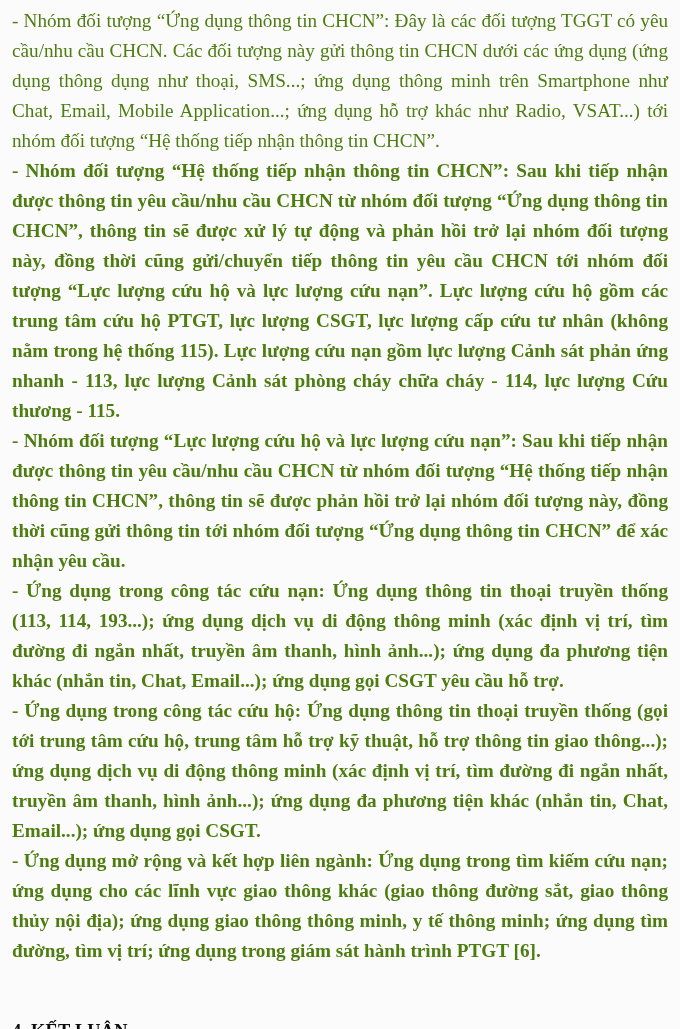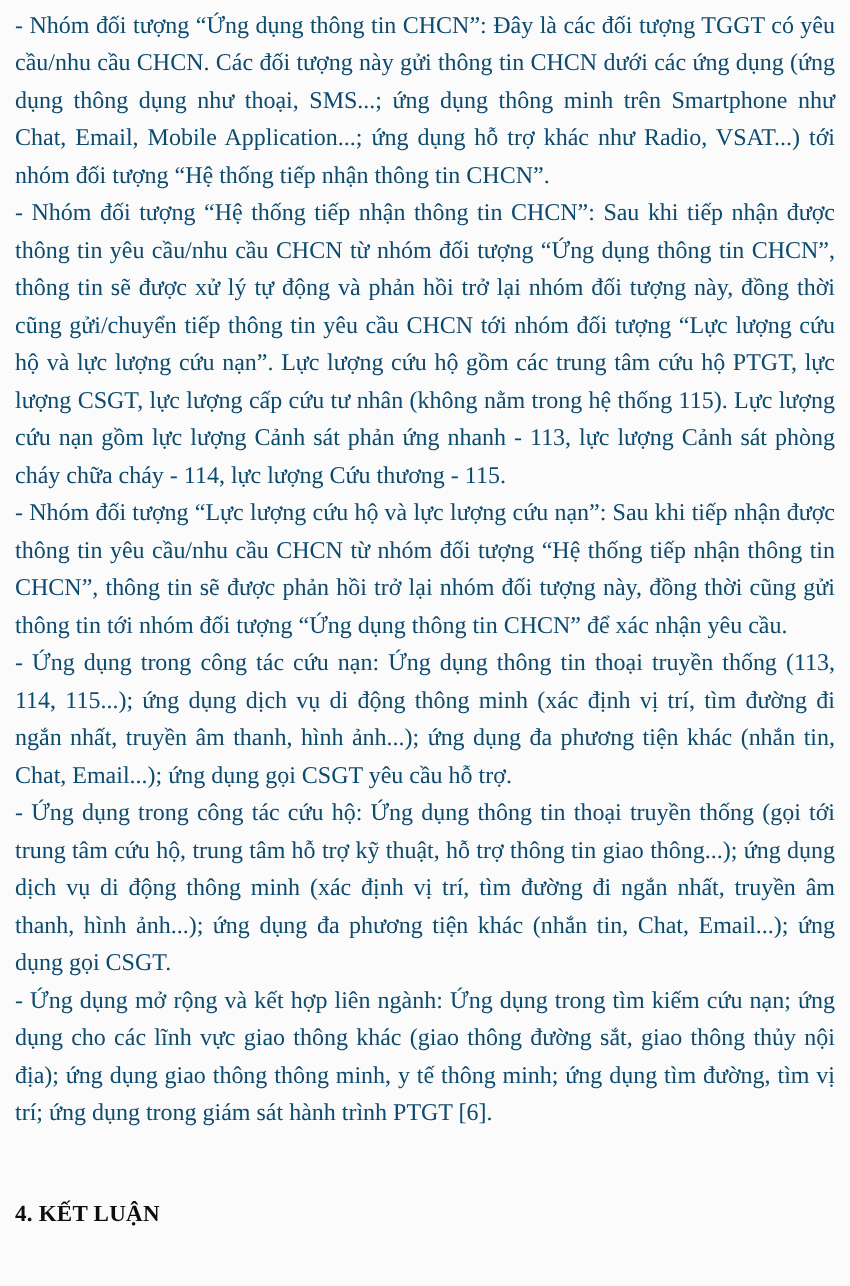--- a/index.html
+++ b/index.html
@@ -24,25 +24,26 @@
     top: 6px;
     width: 656px;
   }
   p.para {
     margin: 0;
     padding: 0;
     font-size: 19.2px;
     line-height: 30px;
     text-align: justify;
     text-justify: inter-word;
-    color: #0c4a6e;
+    color: #4d7c0f;
     -webkit-font-smoothing: none;
   }
   p.para + p.para {
     margin-top: 0px;
+    font-weight: bold;
   }
   h2.heading {
     margin: 0;
     padding: 0;
     font-size: 18.4px;
     line-height: 30px;
     font-weight: bold;
     text-align: left;
     color: #0d0d0d;
     letter-spacing: 0.2px;
@@ -57,21 +58,21 @@
 <div class="page">
   <div class="content">
 
     <p class="para">- Nhóm đối tượng “Ứng dụng thông tin CHCN”: Đây là các đối tượng TGGT có yêu cầu/nhu cầu CHCN. Các đối tượng này gửi thông tin CHCN dưới các ứng dụng (ứng dụng thông dụng như thoại, SMS...; ứng dụng thông minh trên Smartphone như Chat, Email, Mobile Application...; ứng dụng hỗ trợ khác như Radio, VSAT...) tới nhóm đối tượng “Hệ thống tiếp nhận thông tin CHCN”.</p>
 
     <p class="para">- Nhóm đối tượng “Hệ thống tiếp nhận thông tin CHCN”: Sau khi tiếp nhận được thông tin yêu cầu/nhu cầu CHCN từ nhóm đối tượng “Ứng dụng thông tin CHCN”, thông tin sẽ được xử lý tự động và phản hồi trở lại nhóm đối tượng này, đồng thời cũng gửi/chuyển tiếp thông tin yêu cầu CHCN tới nhóm đối tượng “Lực lượng cứu hộ và lực lượng cứu nạn”. Lực lượng cứu hộ gồm các trung tâm cứu hộ PTGT, lực lượng CSGT, lực lượng cấp cứu tư nhân (không nằm trong hệ thống 115). Lực lượng cứu nạn gồm lực lượng Cảnh sát phản ứng nhanh - 113, lực lượng Cảnh sát phòng cháy chữa cháy - 114, lực lượng Cứu thương - 115.</p>
 
     <p class="para">- Nhóm đối tượng “Lực lượng cứu hộ và lực lượng cứu nạn”: Sau khi tiếp nhận được thông tin yêu cầu/nhu cầu CHCN từ nhóm đối tượng “Hệ thống tiếp nhận thông tin CHCN”, thông tin sẽ được phản hồi trở lại nhóm đối tượng này, đồng thời cũng gửi thông tin tới nhóm đối tượng “Ứng dụng thông tin CHCN” để xác nhận yêu cầu.</p>
 
 
-    <p class="para">- Ứng dụng trong công tác cứu nạn: Ứng dụng thông tin thoại truyền thống (113, 114, 115...); ứng dụng dịch vụ di động thông minh (xác định vị trí, tìm đường đi ngắn nhất, truyền âm thanh, hình ảnh...); ứng dụng đa phương tiện khác (nhắn tin, Chat, Email...); ứng dụng gọi CSGT yêu cầu hỗ trợ.</p>
+    <p class="para">- Ứng dụng trong công tác cứu nạn: Ứng dụng thông tin thoại truyền thống (113, 114, 193...); ứng dụng dịch vụ di động thông minh (xác định vị trí, tìm đường đi ngắn nhất, truyền âm thanh, hình ảnh...); ứng dụng đa phương tiện khác (nhắn tin, Chat, Email...); ứng dụng gọi CSGT yêu cầu hỗ trợ.</p>
 
     <p class="para">- Ứng dụng trong công tác cứu hộ: Ứng dụng thông tin thoại truyền thống (gọi tới trung tâm cứu hộ, trung tâm hỗ trợ kỹ thuật, hỗ trợ thông tin giao thông...); ứng dụng dịch vụ di động thông minh (xác định vị trí, tìm đường đi ngắn nhất, truyền âm thanh, hình ảnh...); ứng dụng đa phương tiện khác (nhắn tin, Chat, Email...); ứng dụng gọi CSGT.</p>
 
     <p class="para">- Ứng dụng mở rộng và kết hợp liên ngành: Ứng dụng trong tìm kiếm cứu nạn; ứng dụng cho các lĩnh vực giao thông khác (giao thông đường sắt, giao thông thủy nội địa); ứng dụng giao thông thông minh, y tế thông minh; ứng dụng tìm đường, tìm vị trí; ứng dụng trong giám sát hành trình PTGT [6].</p>
 
     <div class="gap-before-heading"></div>
 
     <h2 class="heading">4. KẾT LUẬN</h2>
 
   </div>

